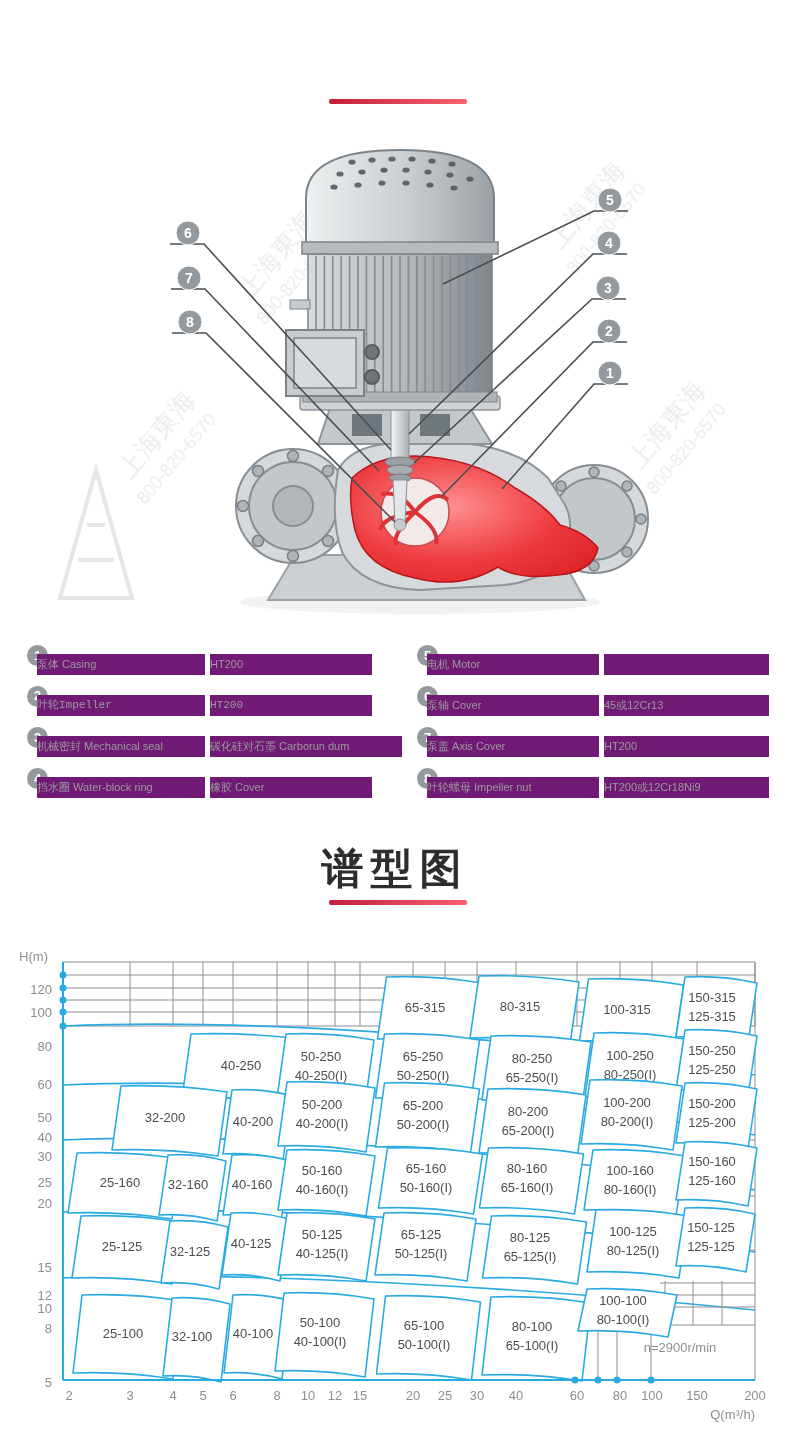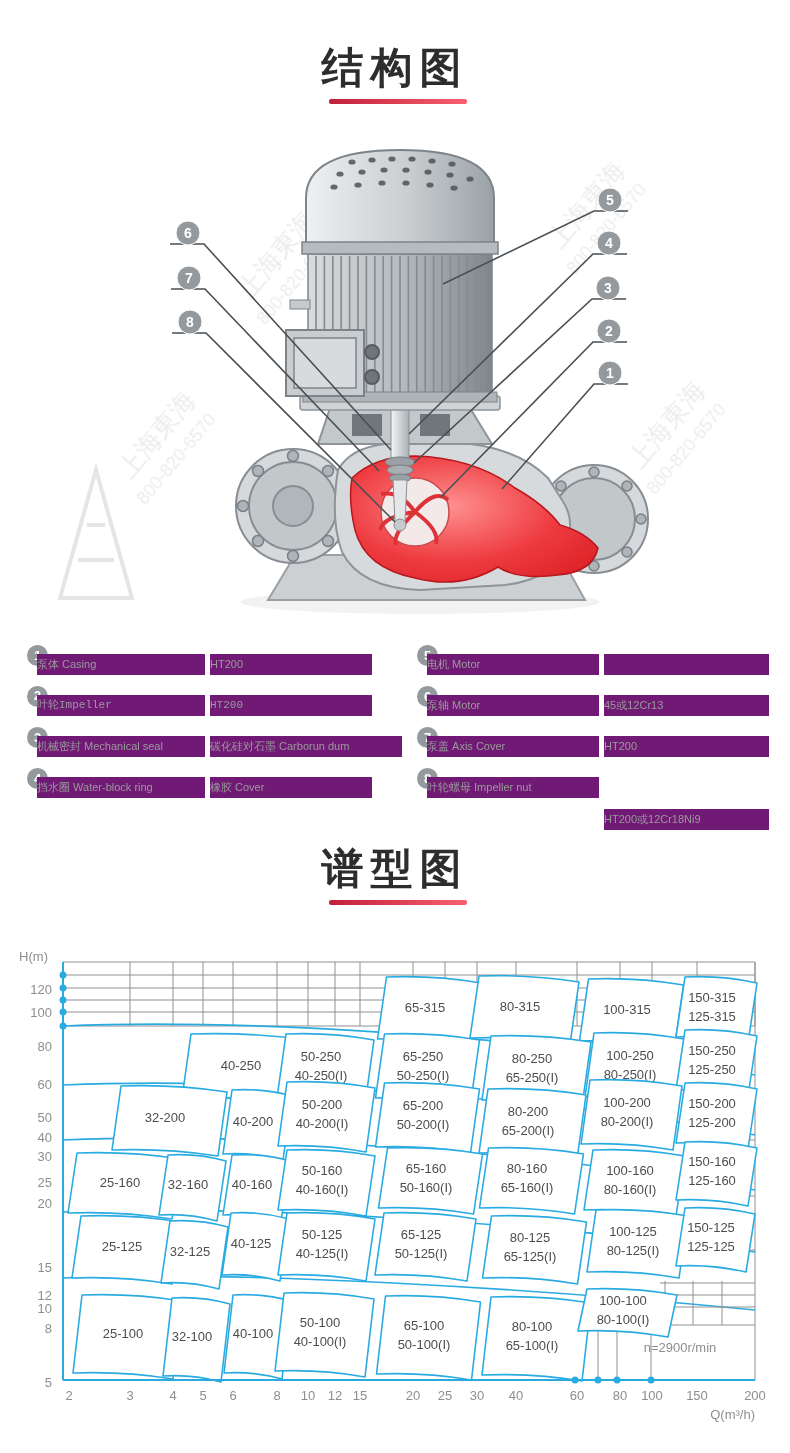--- a/index.html
+++ b/index.html
@@ -15,21 +15,20 @@
         background:#94999d;color:#fff;font-size:13px;font-weight:700;text-align:center;line-height:21px;}
   .part-bar{position:absolute;top:9px;height:21px;background:#701a75;color:#9a9a9a;
         font-size:11px;line-height:21px;box-sizing:border-box;white-space:nowrap;overflow:hidden;}
   svg text{font-family:"Liberation Sans","DejaVu Sans",sans-serif;}
 </style>
 </head>
 <body>
 
 <div id="page">
 
-  <div class="sec-title" style="top:40px;">结构图</div>
   <div class="sec-underline" style="top:99px;"></div>
 
   <svg id="pump-svg" style="position:absolute;left:0;top:130px;" width="790" height="500" viewBox="0 130 790 500">
     <defs>
       <linearGradient id="gCap" x1="0" y1="0" x2="1" y2="0">
         <stop offset="0" stop-color="#eef0f1"></stop>
           <stop offset="0.55" stop-color="#c9cdd0"></stop>
           <stop offset="1" stop-color="#9aa1a6"></stop>
       </linearGradient>
       <linearGradient id="gFins" x1="0" y1="0" x2="1" y2="0">
@@ -249,32 +248,32 @@
         </div>
       </div>
     <div id="parts-right">
         <div class="part-row" style="left: 417px; top: 645px; width: 356px;">
           <div class="part-badge">5</div>
           <div class="part-bar" style="left: 10px; width: 172px;">电机 Motor</div>
           <div class="part-bar" style="left: 187px; width: 165px;"></div>
         </div>
         <div class="part-row" style="left: 417px; top: 686px; width: 356px;">
           <div class="part-badge">6</div>
-          <div class="part-bar" style="left: 10px; width: 172px;">泵轴 Motor</div>
+          <div class="part-bar" style="left: 10px; width: 172px;">泵轴 Cover</div>
           <div class="part-bar" style="left: 187px; width: 165px;">45或12Cr13</div>
         </div>
         <div class="part-row" style="left: 417px; top: 727px; width: 356px;">
           <div class="part-badge">7</div>
           <div class="part-bar" style="left: 10px; width: 172px;">泵盖 Axis Cover</div>
           <div class="part-bar" style="left: 187px; width: 165px;">HT200</div>
         </div>
         <div class="part-row" style="left: 417px; top: 768px; width: 356px;">
           <div class="part-badge">8</div>
           <div class="part-bar" style="left: 10px; width: 172px;">叶轮螺母 Impeller nut</div>
-          <div class="part-bar" style="left: 187px; width: 165px; margin-top: 32px;">HT200或12Cr18Ni9</div>
+          <div class="part-bar" style="left: 187px; width: 165px;">HT200或12Cr18Ni9</div>
         </div>
       </div>
   </div>
 
   <div class="sec-title" style="top:841px;">谱型图</div>
   <div class="sec-underline" style="top:900px;"></div>
 
   <svg id="chart-svg" style="position:absolute;left:0;top:940px;" width="790" height="513" viewBox="0 940 790 513">
       <g stroke="#8f8f8f" stroke-width="1">
         <line x1="63" y1="962" x2="755" y2="962"></line>

